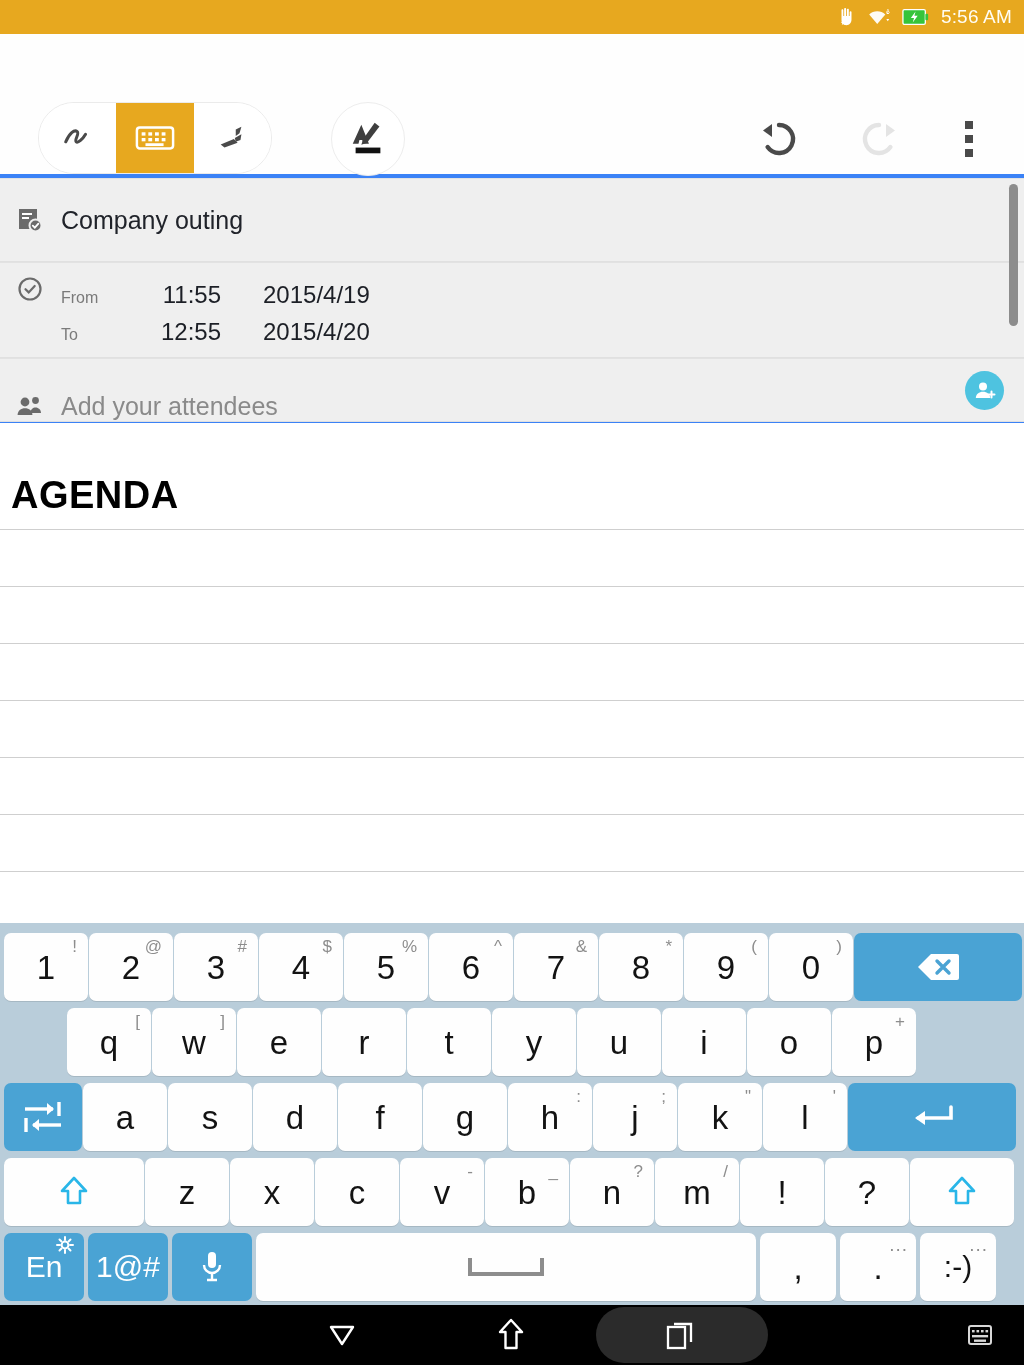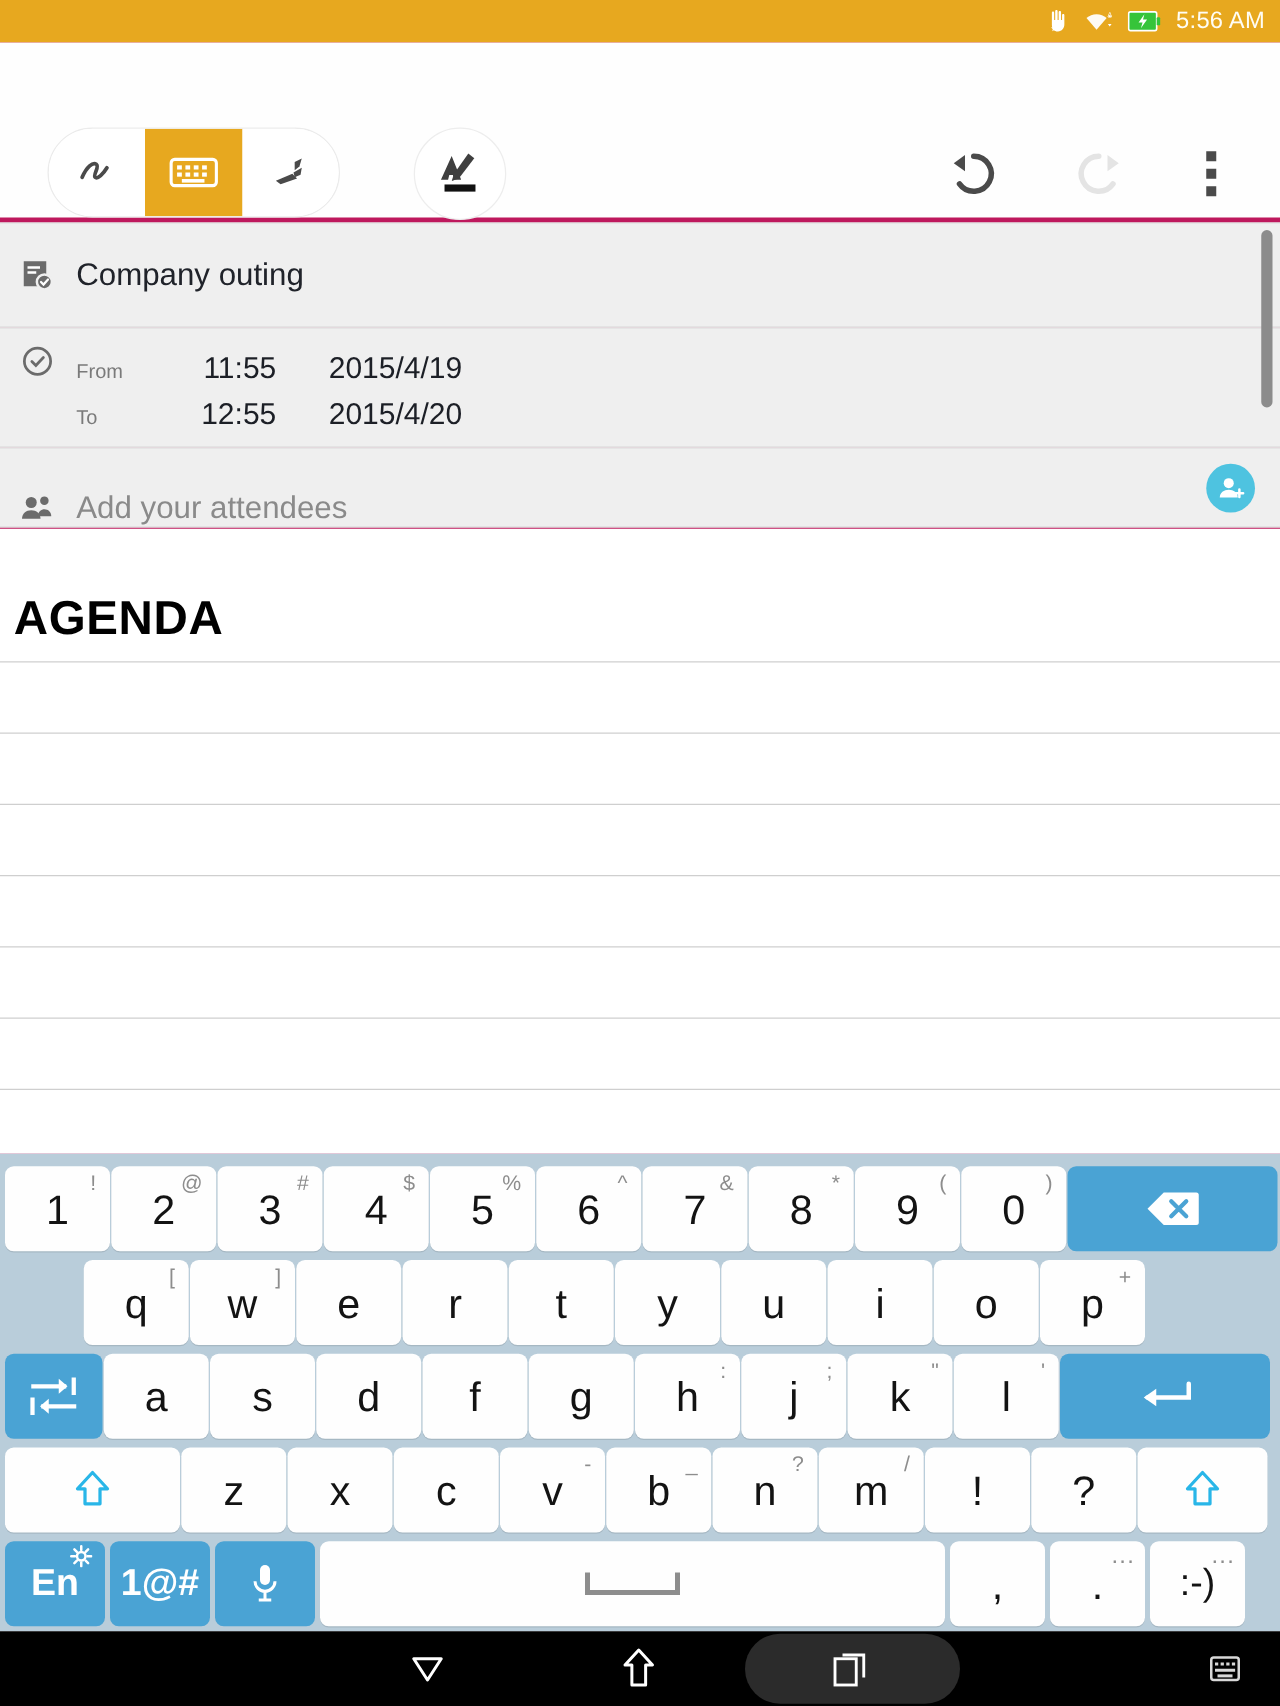--- a/index.html
+++ b/index.html
@@ -2,21 +2,21 @@
 <html><head>
 <meta charset="utf-8">
 <style>
   * { box-sizing: border-box; margin: 0; padding: 0; }
   html, body {
     width: 1024px; height: 1365px;
     background: #ffffff;
     font-family: "Liberation Sans", sans-serif;
     overflow: hidden;
   }
-  #screen { position: relative; width: 1024px; height: 1257px; background: #be185d; }
+  #screen { position: relative; width: 1024px; height: 1257px; background: #3b82f6; }
 
   
   .statusbar {
     position: absolute; top: 0; left: 0; width: 1024px; height: 34px;
     background: #e7a81f;
     display: flex; align-items: center; justify-content: flex-end;
     padding-right: 12px; gap: 9px;
   }
   .status-icon { display: flex; align-items: center; justify-content: center; }
   .status-time {
@@ -112,21 +112,21 @@
     position: absolute; left: 0; top: 923px; width: 1024px; height: 382px;
     background: #b9cdda;
   }
   .krow { position: absolute; left: 0; width: 1024px; display: flex; }
   .key {
     position: relative; background: #fefefe; border-radius: 7px;
     display: flex; align-items: center; justify-content: center;
     color: #131313; cursor: pointer;
     box-shadow: 0 1px 0 rgba(0,0,0,0.10);
   }
-  .key.blue { background: #4aa3d4; color: #fff; box-shadow: none; font-weight: bold; }
+  .key.blue { background: #4aa3d4; color: #fff; box-shadow: none; }
   .key .main { font-size: 33px; line-height: 1; }
   .key .sup {
     position: absolute; top: 5px; right: 11px;
     font-size: 17px; color: #8d8d8d; line-height: 1;
   }
   .key .sup.dots { font-size: 19px; letter-spacing: 1px; top: 2px; right: 8px; }
   .key .gear { position: absolute; top: 3px; right: 10px; }
 
   
   .navbar {

